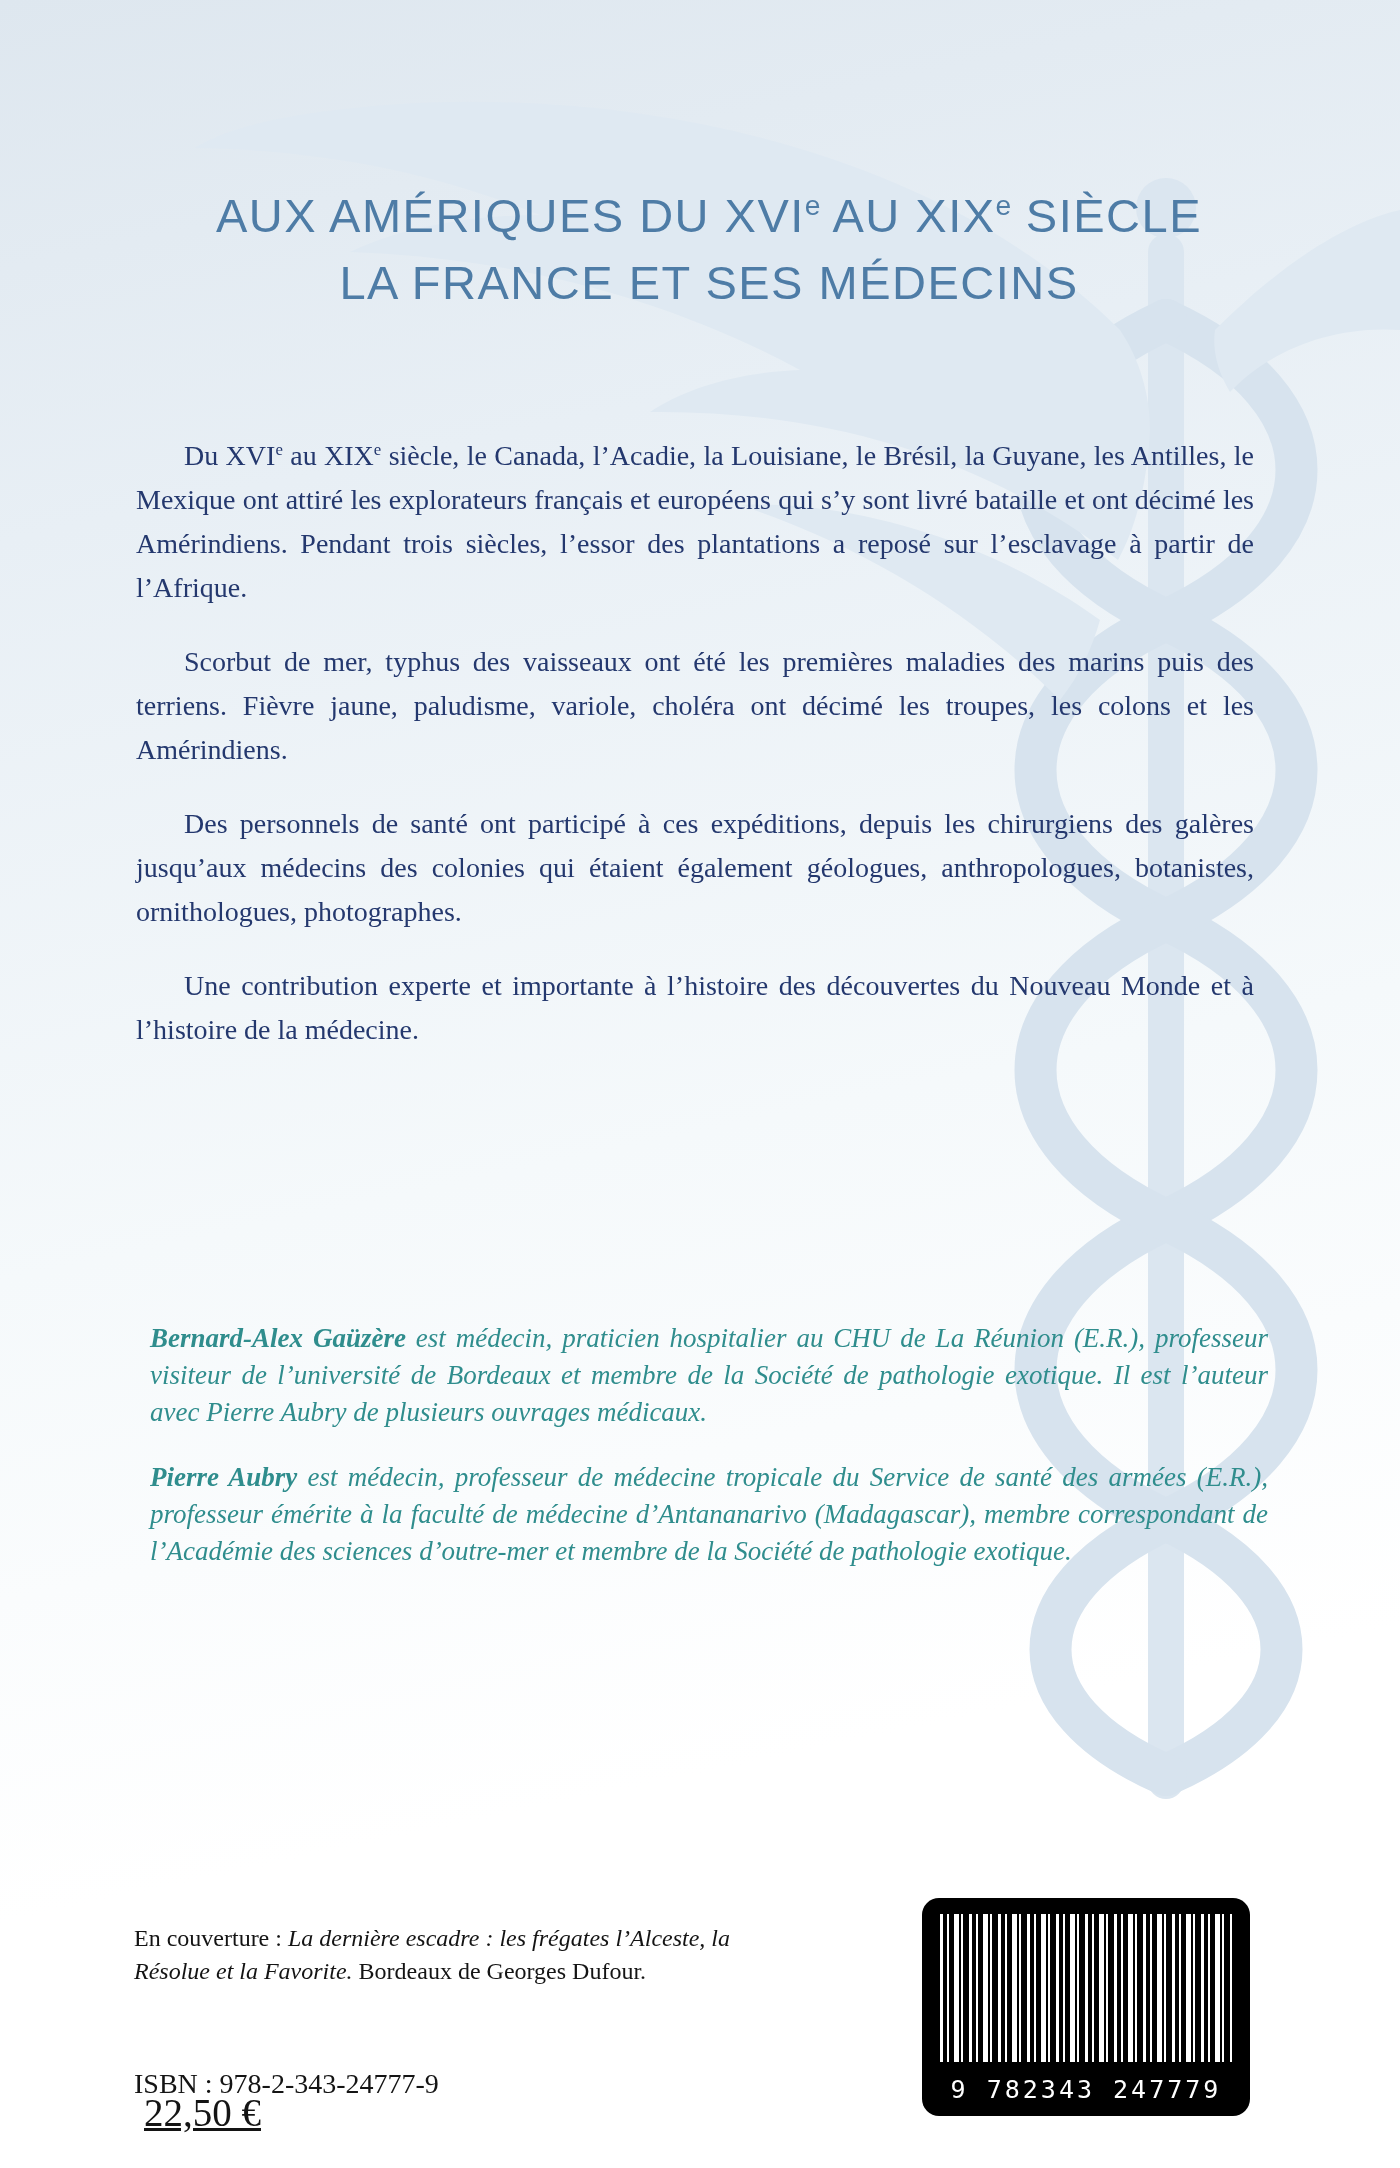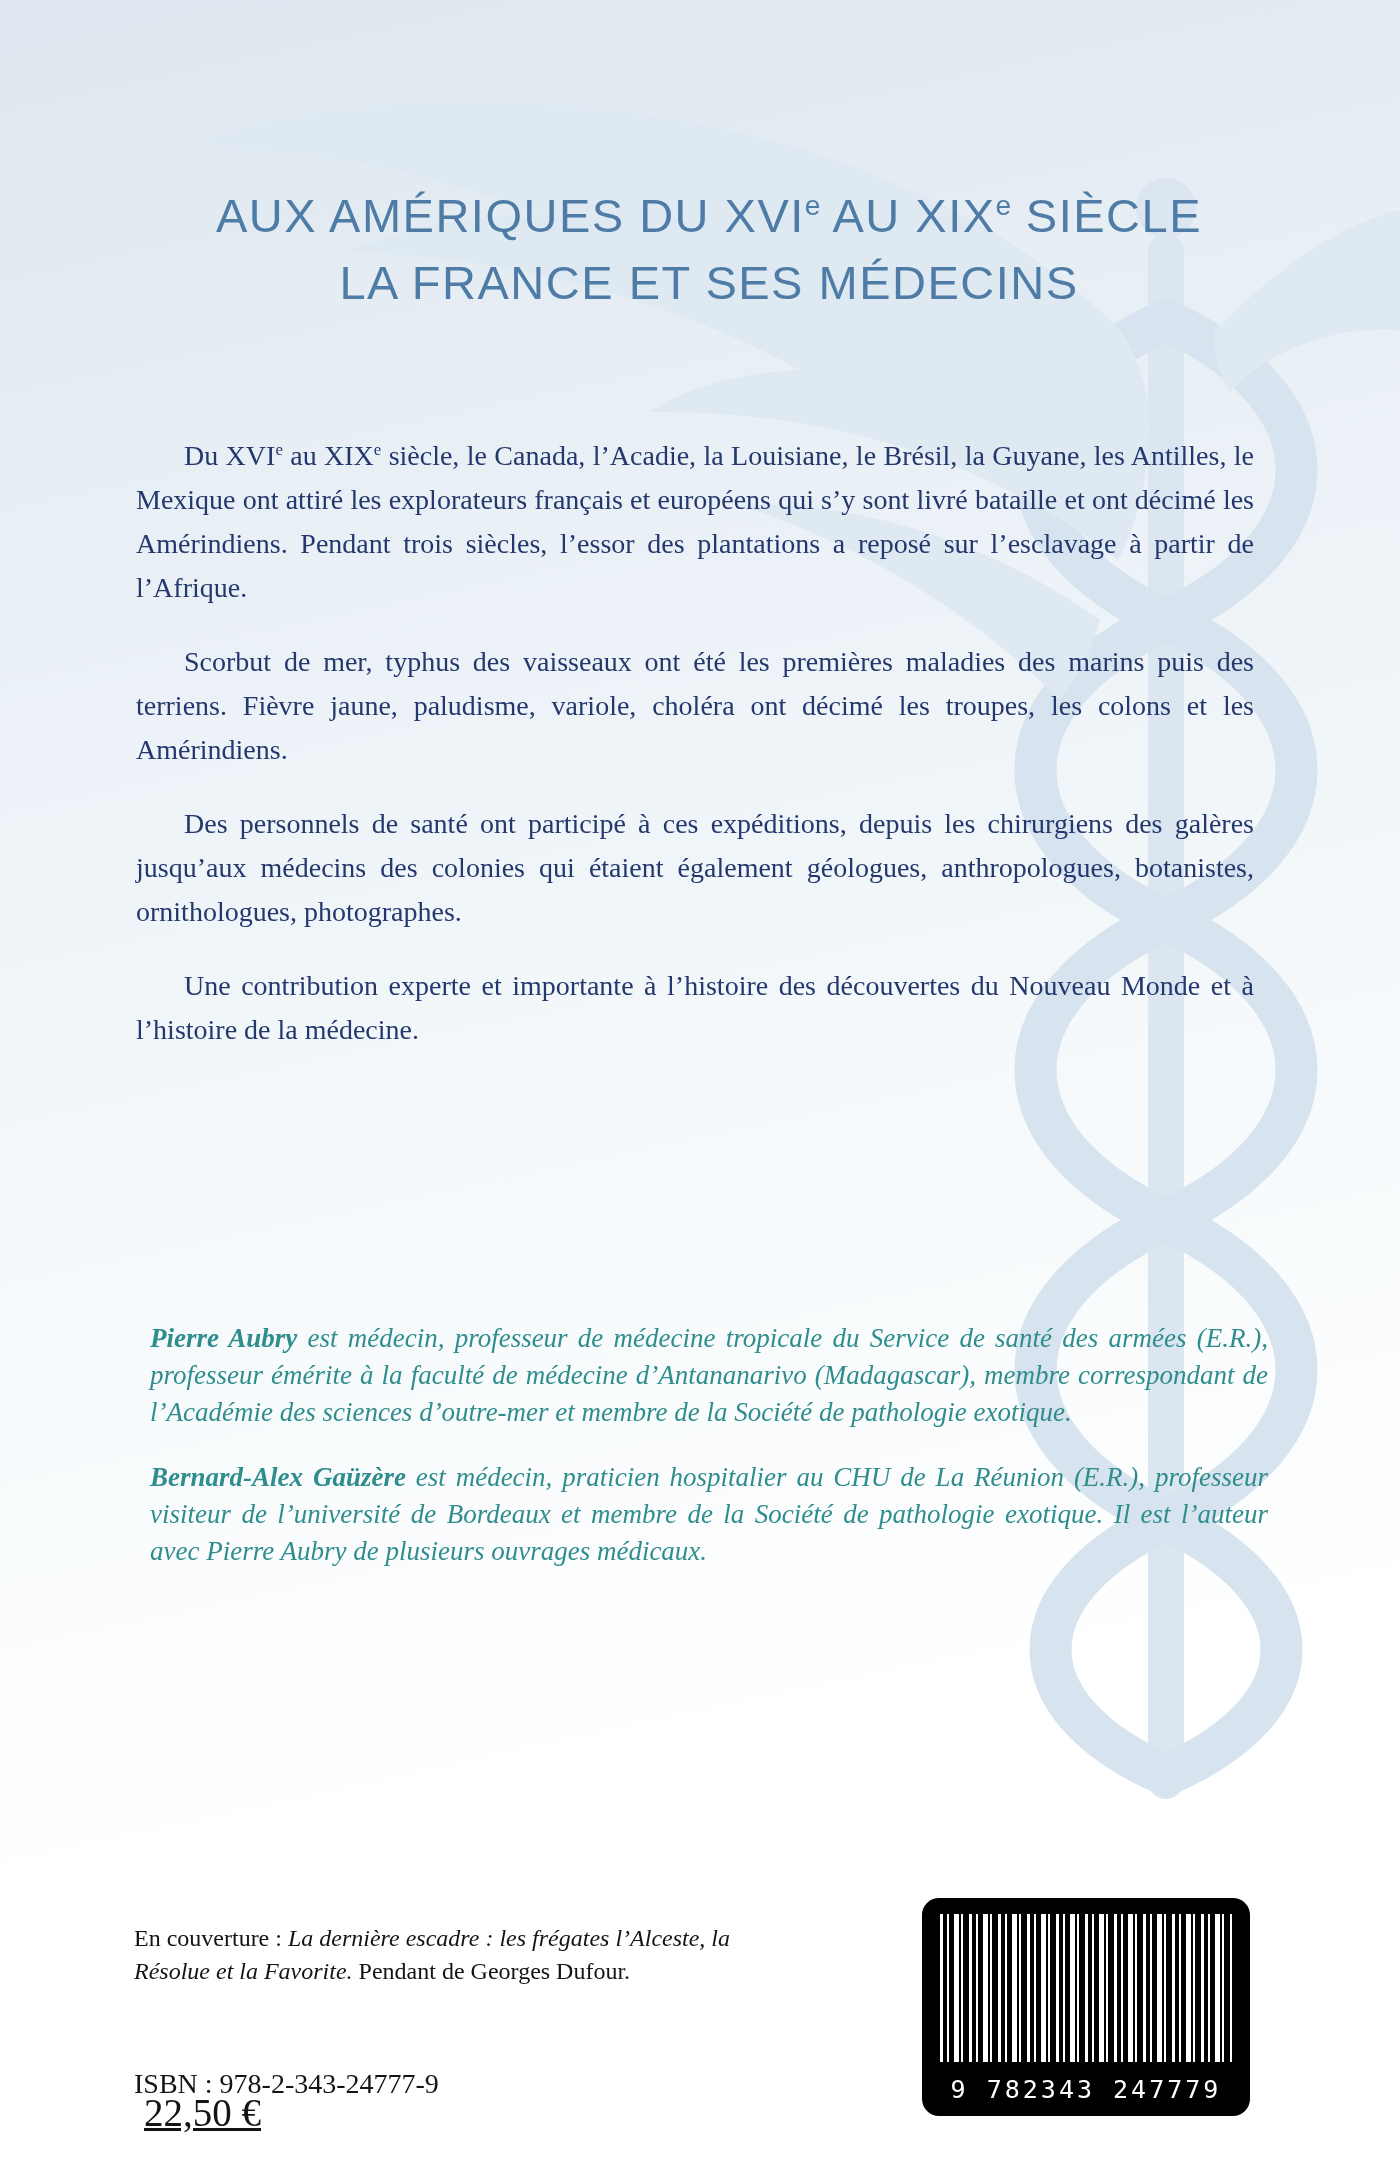--- a/index.html
+++ b/index.html
@@ -133,25 +133,25 @@
   </div>
 
   <div class="body-block">
     <p><span>Du XVI</span><span class="sup">e</span><span> au XIX</span><span class="sup">e</span><span> siècle, le Canada, l’Acadie, la Louisiane, le Brésil, la Guyane, les Antilles, le Mexique ont attiré les explorateurs français et européens qui s’y sont livré bataille et ont décimé les Amérindiens. Pendant trois siècles, l’essor des plantations a reposé sur l’esclavage à partir de l’Afrique.</span></p>
     <p>Scorbut de mer, typhus des vaisseaux ont été les premières maladies des marins puis des terriens. Fièvre jaune, paludisme, variole, choléra ont décimé les troupes, les colons et les Amérindiens.</p>
     <p>Des personnels de santé ont participé à ces expéditions, depuis les chirurgiens des galères jusqu’aux médecins des colonies qui étaient également géologues, anthropologues, botanistes, ornithologues, photographes.</p>
     <p>Une contribution experte et importante à l’histoire des découvertes du Nouveau Monde et à l’histoire de la médecine.</p>
   </div>
 
   <div class="bios-block">
+    <p class="bio"><span class="bio-name">Bernard-Alex Gaüzère</span><span> est médecin, praticien hospitalier au CHU de La Réunion (E.R.), professeur visiteur de l’université de Bordeaux et membre de la Société de pathologie exotique. Il est l’auteur avec Pierre Aubry de plusieurs ouvrages médicaux.</span></p>
     <p class="bio"><span class="bio-name">Pierre Aubry</span><span> est médecin, professeur de médecine tropicale du Service de santé des armées (E.R.), professeur émérite à la faculté de médecine d’Antananarivo (Madagascar), membre correspondant de l’Académie des sciences d’outre-mer et membre de la Société de pathologie exotique.</span></p>
-    <p class="bio"><span class="bio-name">Bernard-Alex Gaüzère</span><span> est médecin, praticien hospitalier au CHU de La Réunion (E.R.), professeur visiteur de l’université de Bordeaux et membre de la Société de pathologie exotique. Il est l’auteur avec Pierre Aubry de plusieurs ouvrages médicaux.</span></p>
   </div>
 
-  <div class="footer-note"><span>En couverture : </span><span class="italic">La dernière escadre : les frégates l’Alceste, la Résolue et la Favorite.</span><span> Pendant de Georges Dufour.</span></div>
+  <div class="footer-note"><span>En couverture : </span><span class="italic">La dernière escadre : les frégates l’Alceste, la Résolue et la Favorite.</span><span> Bordeaux de Georges Dufour.</span></div>
 
   <div class="isbn">ISBN : 978-2-343-24777-9</div>
   <div class="price">22,50 €</div>
 
   <div class="barcode">
     <div class="bars"></div>
     <div class="digits">9 782343 247779</div>
   </div>
 
 </div>

